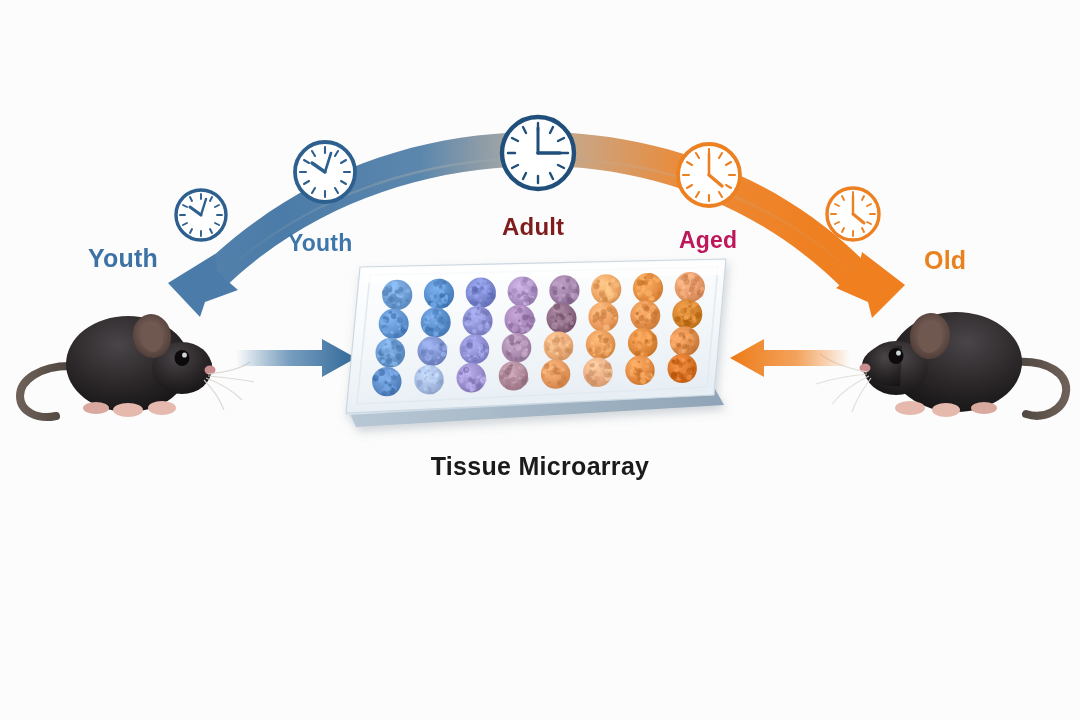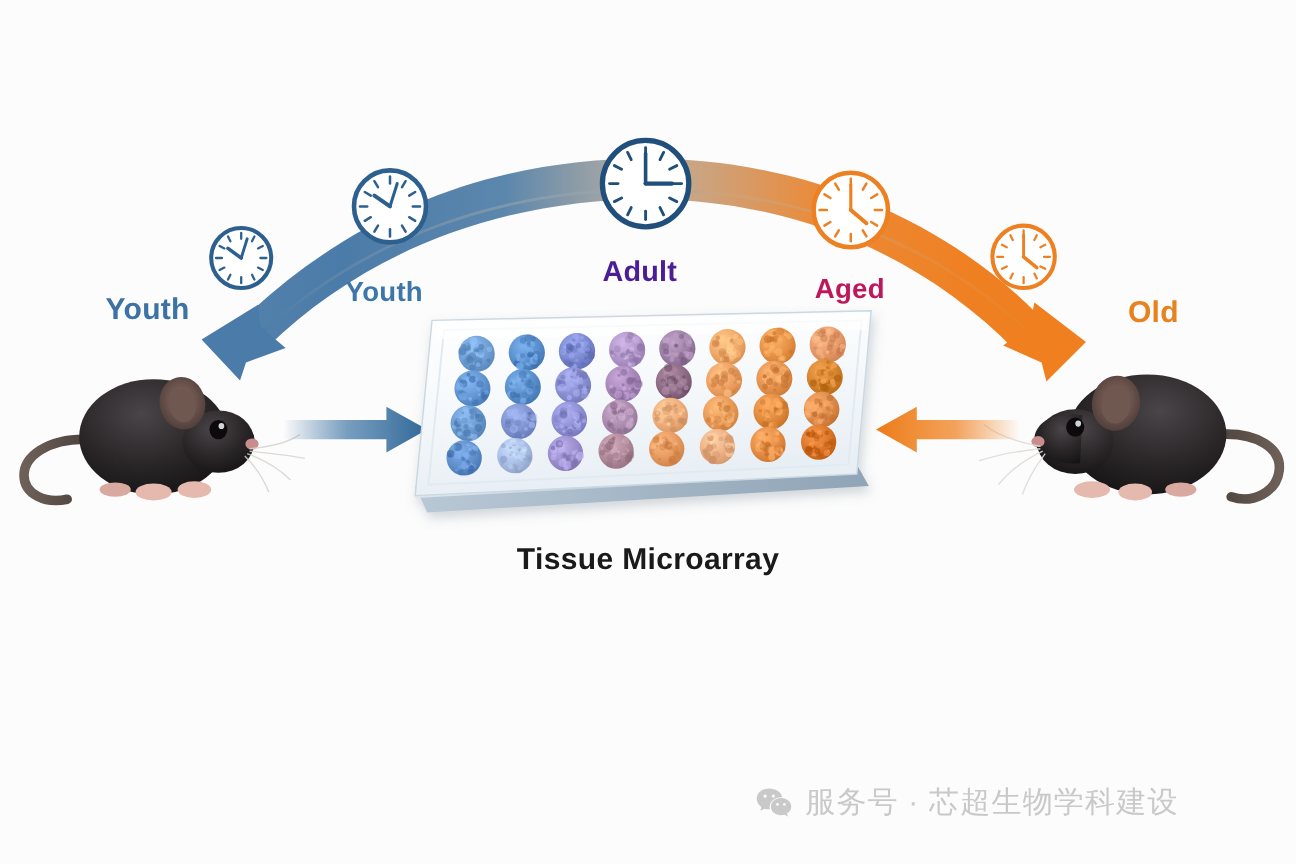--- a/index.html
+++ b/index.html
@@ -15,23 +15,23 @@
 
   
   .lbl{
     position:absolute;
     font-weight:bold;
     white-space:nowrap;
     letter-spacing:.2px;
   }
   #label-youth-left{left:88px;  top:244px; font-size:25px; color:#3d72a4;}
   #label-youth-mid {left:288px; top:230px; font-size:23px; color:#3d77aa;}
-  #label-adult     {left:502px; top:213px; font-size:24px; color:#4c1d95;}
+  #label-adult     {left:502px; top:213px; font-size:24px; color:#7f1d1d;}
   #label-aged      {left:679px; top:227px; font-size:23px; color:#be185d;}
-  #label-old       {left:924px; top:246px; font-size:25px; color:#e8821e;margin-left:16px;}
+  #label-old       {left:924px; top:246px; font-size:25px; color:#e8821e;}
 
   #caption-tma{
     position:absolute;left:0;top:452px;width:1080px;
     text-align:center;font-size:25px;font-weight:bold;color:#1a1a1a;
     letter-spacing:.3px;
   }
 
   
   #watermark{
     position:absolute;left:630px;top:652px;
@@ -1424,29 +1424,14 @@
           <circle cx="360.4" cy="120.8" r="1.4" fill="#ff9c50" opacity="0.37"></circle>
           <circle cx="344.3" cy="120.8" r="3.5" fill="#b75408" opacity="0.60"></circle>
           <circle cx="352.9" cy="105.4" r="2.1" fill="#ff9c50" opacity="0.67"></circle>
           <circle cx="352.3" cy="123.8" r="2.2" fill="#b75408" opacity="0.37"></circle>
         </g>
       </g>
   </svg>
 
   <div id="caption-tma">Tissue Microarray</div>
 
-  <div id="watermark">
-    <svg width="30" height="26" viewBox="0 0 30 26">
-      <path d="M 11,1 C 5.2,1 0.6,4.9 0.6,9.7 c 0,2.7 1.5,5.1 3.9,6.7 L 3.6,19.6 7,17.9
-               c 1.2,0.3 2.5,0.5 3.8,0.5 0.3,0 0.6,0 0.9,0 -0.2,-0.7 -0.3,-1.4 -0.3,-2.1
-               0,-4.4 4.3,-8 9.5,-8 0.3,0 0.7,0 1,0.1 C 21.1,4.2 16.6,1 11,1 Z" fill="#c9c9c9"></path>
-      <circle cx="7.6" cy="7.4" r="1.35" fill="#fcfcfc"></circle>
-      <circle cx="14.4" cy="7.4" r="1.35" fill="#fcfcfc"></circle>
-      <path d="M 29.4,16.2 c 0,-3.9 -3.8,-7.1 -8.5,-7.1 -4.7,0 -8.5,3.2 -8.5,7.1
-               0,3.9 3.8,7.1 8.5,7.1 1,0 1.9,-0.1 2.8,-0.4 l 2.9,1.5 -0.8,-2.6
-               c 2.2,-1.3 3.6,-3.4 3.6,-5.6 Z" fill="#c9c9c9"></path>
-      <circle cx="17.9" cy="14.4" r="1.15" fill="#fcfcfc"></circle>
-      <circle cx="23.7" cy="14.4" r="1.15" fill="#fcfcfc"></circle>
-    </svg>
-    <span class="wm-text">服务号 · 芯超生物学科建设</span>
-  </div>
 
 </div>
 
 </body></html>

